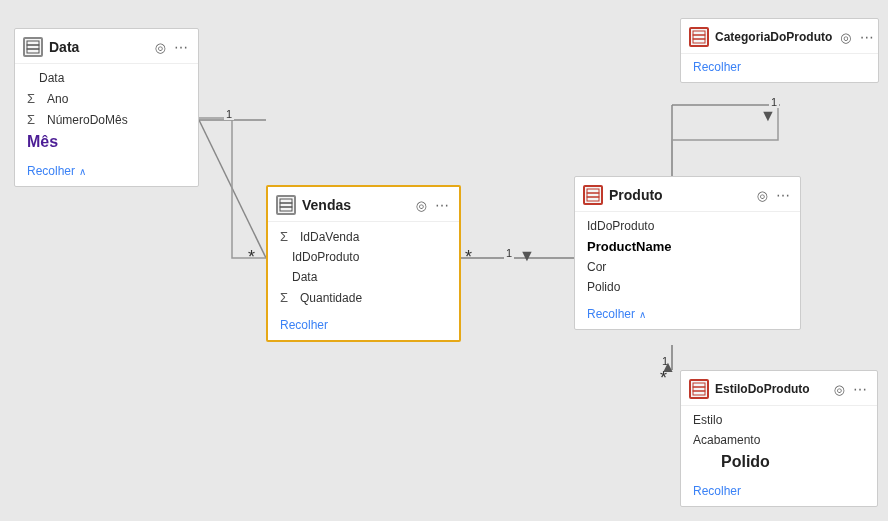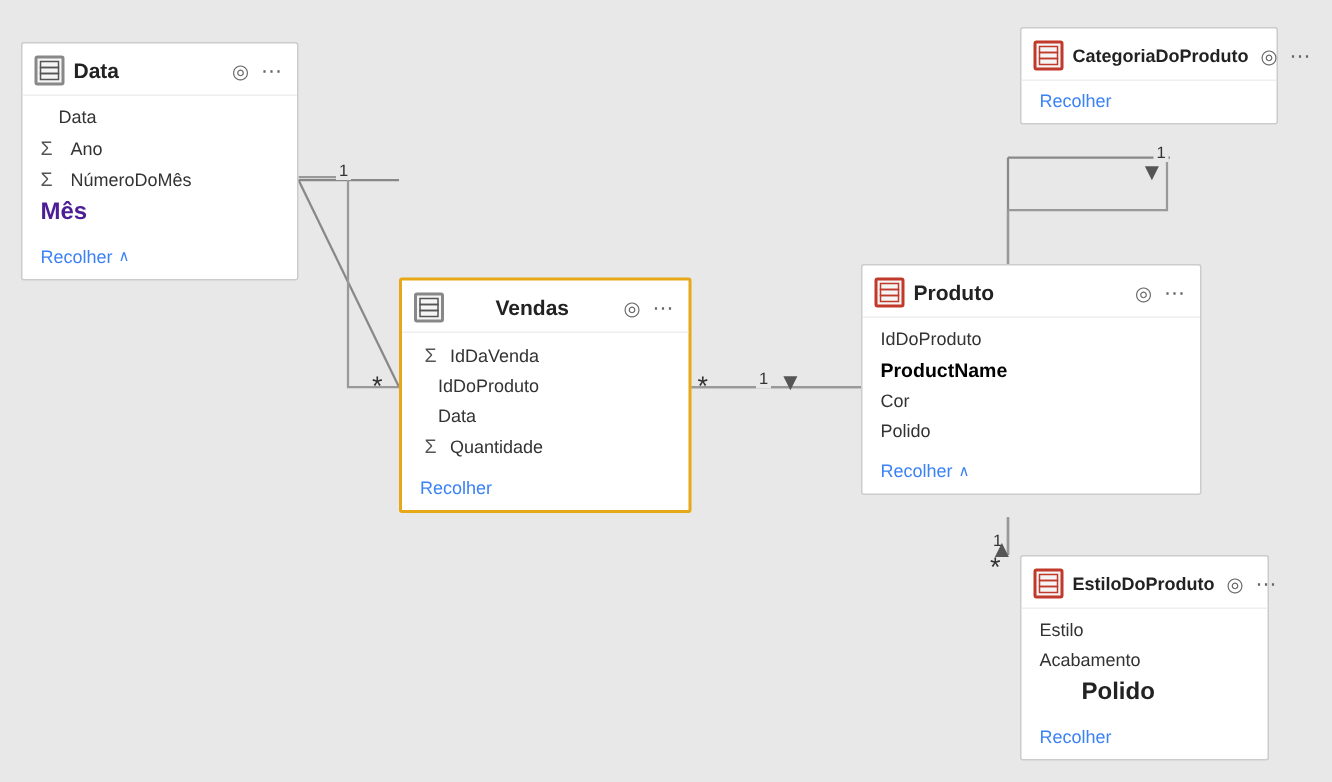--- a/index.html
+++ b/index.html
@@ -32,21 +32,20 @@
     .table-card {
       position: absolute;
       background: #fff;
       border: 1px solid #ccc;
       border-radius: 2px;
       min-width: 160px;
     }
 
     .table-card.highlighted {
       border: 2px solid #e6a817;
-      text-align: center;
     }
 
     .table-header {
       display: flex;
       align-items: center;
       padding: 8px 8px 6px 8px;
       border-bottom: 1px solid #eee;
       gap: 6px;
     }
 
@@ -303,41 +302,41 @@
       <div class="field-row">
         <span>Polido</span>
       </div>
     </div>
     <div class="collapse-row">
       <span>Recolher</span>
       <span class="collapse-icon">∧</span>
     </div>
   </div>
 
-  <div class="table-card" style="left:680px; top:18px; width:172px;">
+  <div class="table-card" style="left:680px; top:18px; width:199px;">
     <div class="table-header">
       <div class="table-icon orange-border">
         <svg width="14" height="14" viewBox="0 0 14 14">
             <rect x="1" y="1" width="12" height="4" fill="none" stroke="#c0392b" stroke-width="1"></rect>
             <rect x="1" y="5" width="12" height="4" fill="none" stroke="#c0392b" stroke-width="1"></rect>
             <rect x="1" y="9" width="12" height="4" fill="none" stroke="#c0392b" stroke-width="1"></rect>
           </svg>
       </div>
       <span class="table-name" style="font-size:12px;">CategoriaDoProduto</span>
       <div class="header-icons">
         <span class="header-icon-btn eye-icon"></span>
         <span class="header-icon-btn more-icon"></span>
       </div>
     </div>
     <div class="collapse-row">
       <span>Recolher</span>
     </div>
   </div>
 
-  <div class="table-card" style="left:680px; top:370px; width:166px;">
+  <div class="table-card" style="left:680px; top:370px; width:198px;">
     <div class="table-header">
       <div class="table-icon orange-border">
         <svg width="14" height="14" viewBox="0 0 14 14">
             <rect x="1" y="1" width="12" height="4" fill="none" stroke="#c0392b" stroke-width="1"></rect>
             <rect x="1" y="5" width="12" height="4" fill="none" stroke="#c0392b" stroke-width="1"></rect>
             <rect x="1" y="9" width="12" height="4" fill="none" stroke="#c0392b" stroke-width="1"></rect>
           </svg>
       </div>
       <span class="table-name" style="font-size:12px;">EstiloDoProduto</span>
       <div class="header-icons">

